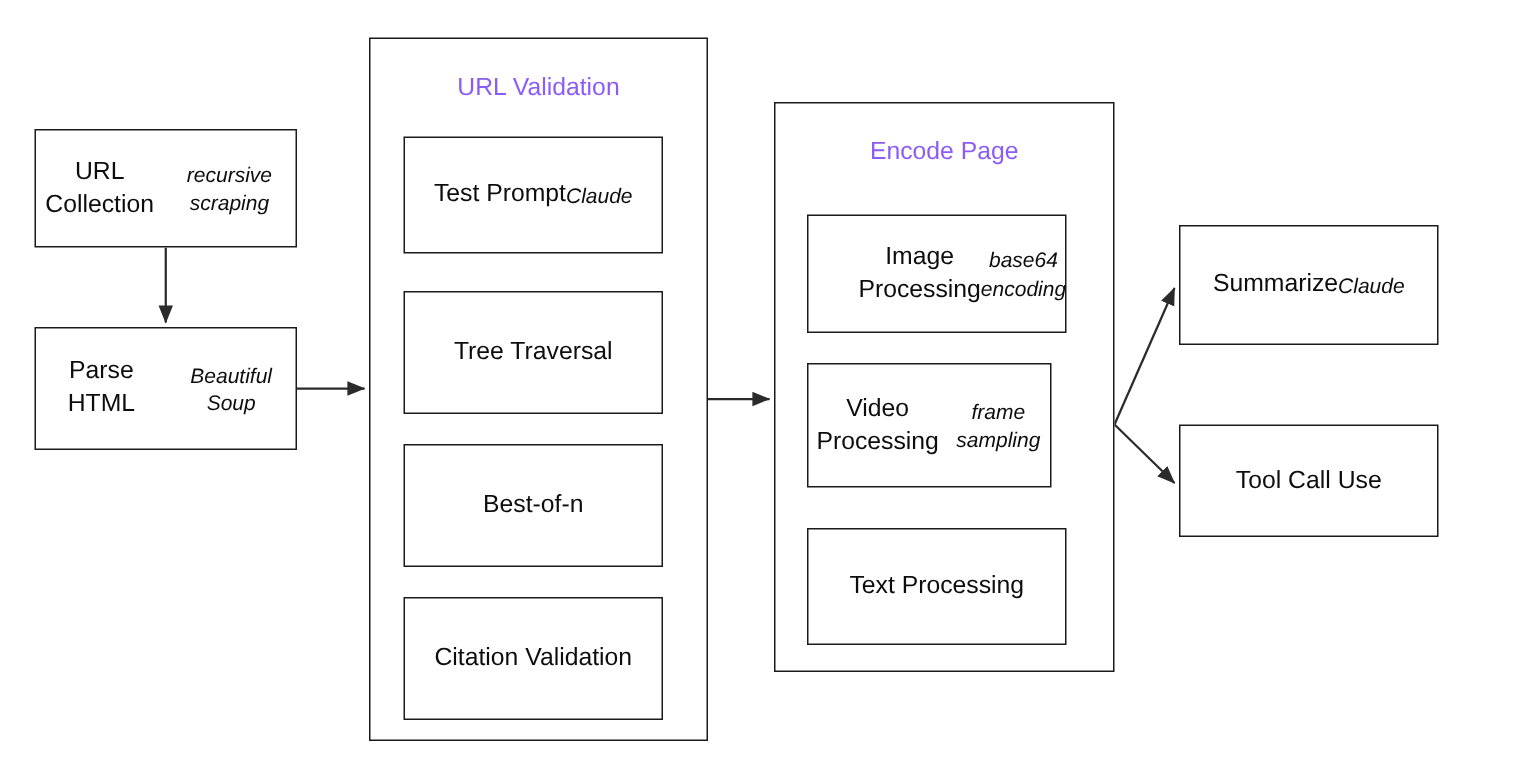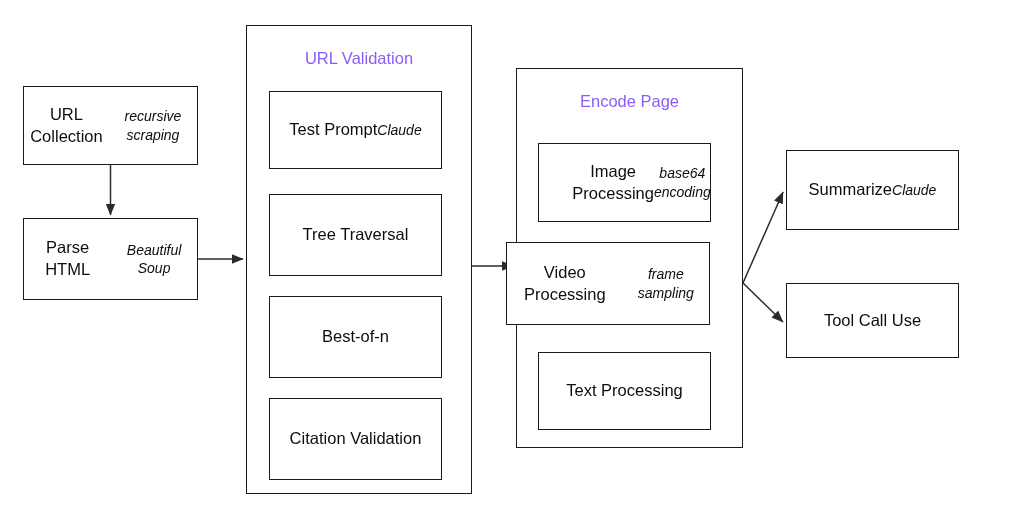--- a/index.html
+++ b/index.html
@@ -120,21 +120,21 @@
 
   <div class="group" style="left:516px; top:68px; width:227px; height:380px;">
     <div class="group-title" style="top:23px;">Encode Page</div>
   </div>
 
   <div class="node" style="left:538px; top:143px; width:173px; height:79px;padding-left:34px;">
     <div>Image Processing</div>
     <div class="sub">base64 encoding</div>
   </div>
 
-  <div class="node" style="left:506px; top:242px; width:204px; height:83px;">
+  <div class="node" style="left:538px; top:242px; width:163px; height:83px;">
     <div>Video Processing</div>
     <div class="sub">frame sampling</div>
   </div>
 
   <div class="node" style="left:538px; top:352px; width:173px; height:78px;">
     <div>Text Processing</div>
   </div>
 
   <div class="node" style="left:786px; top:150px; width:173px; height:80px;">
     <div>Summarize</div>

